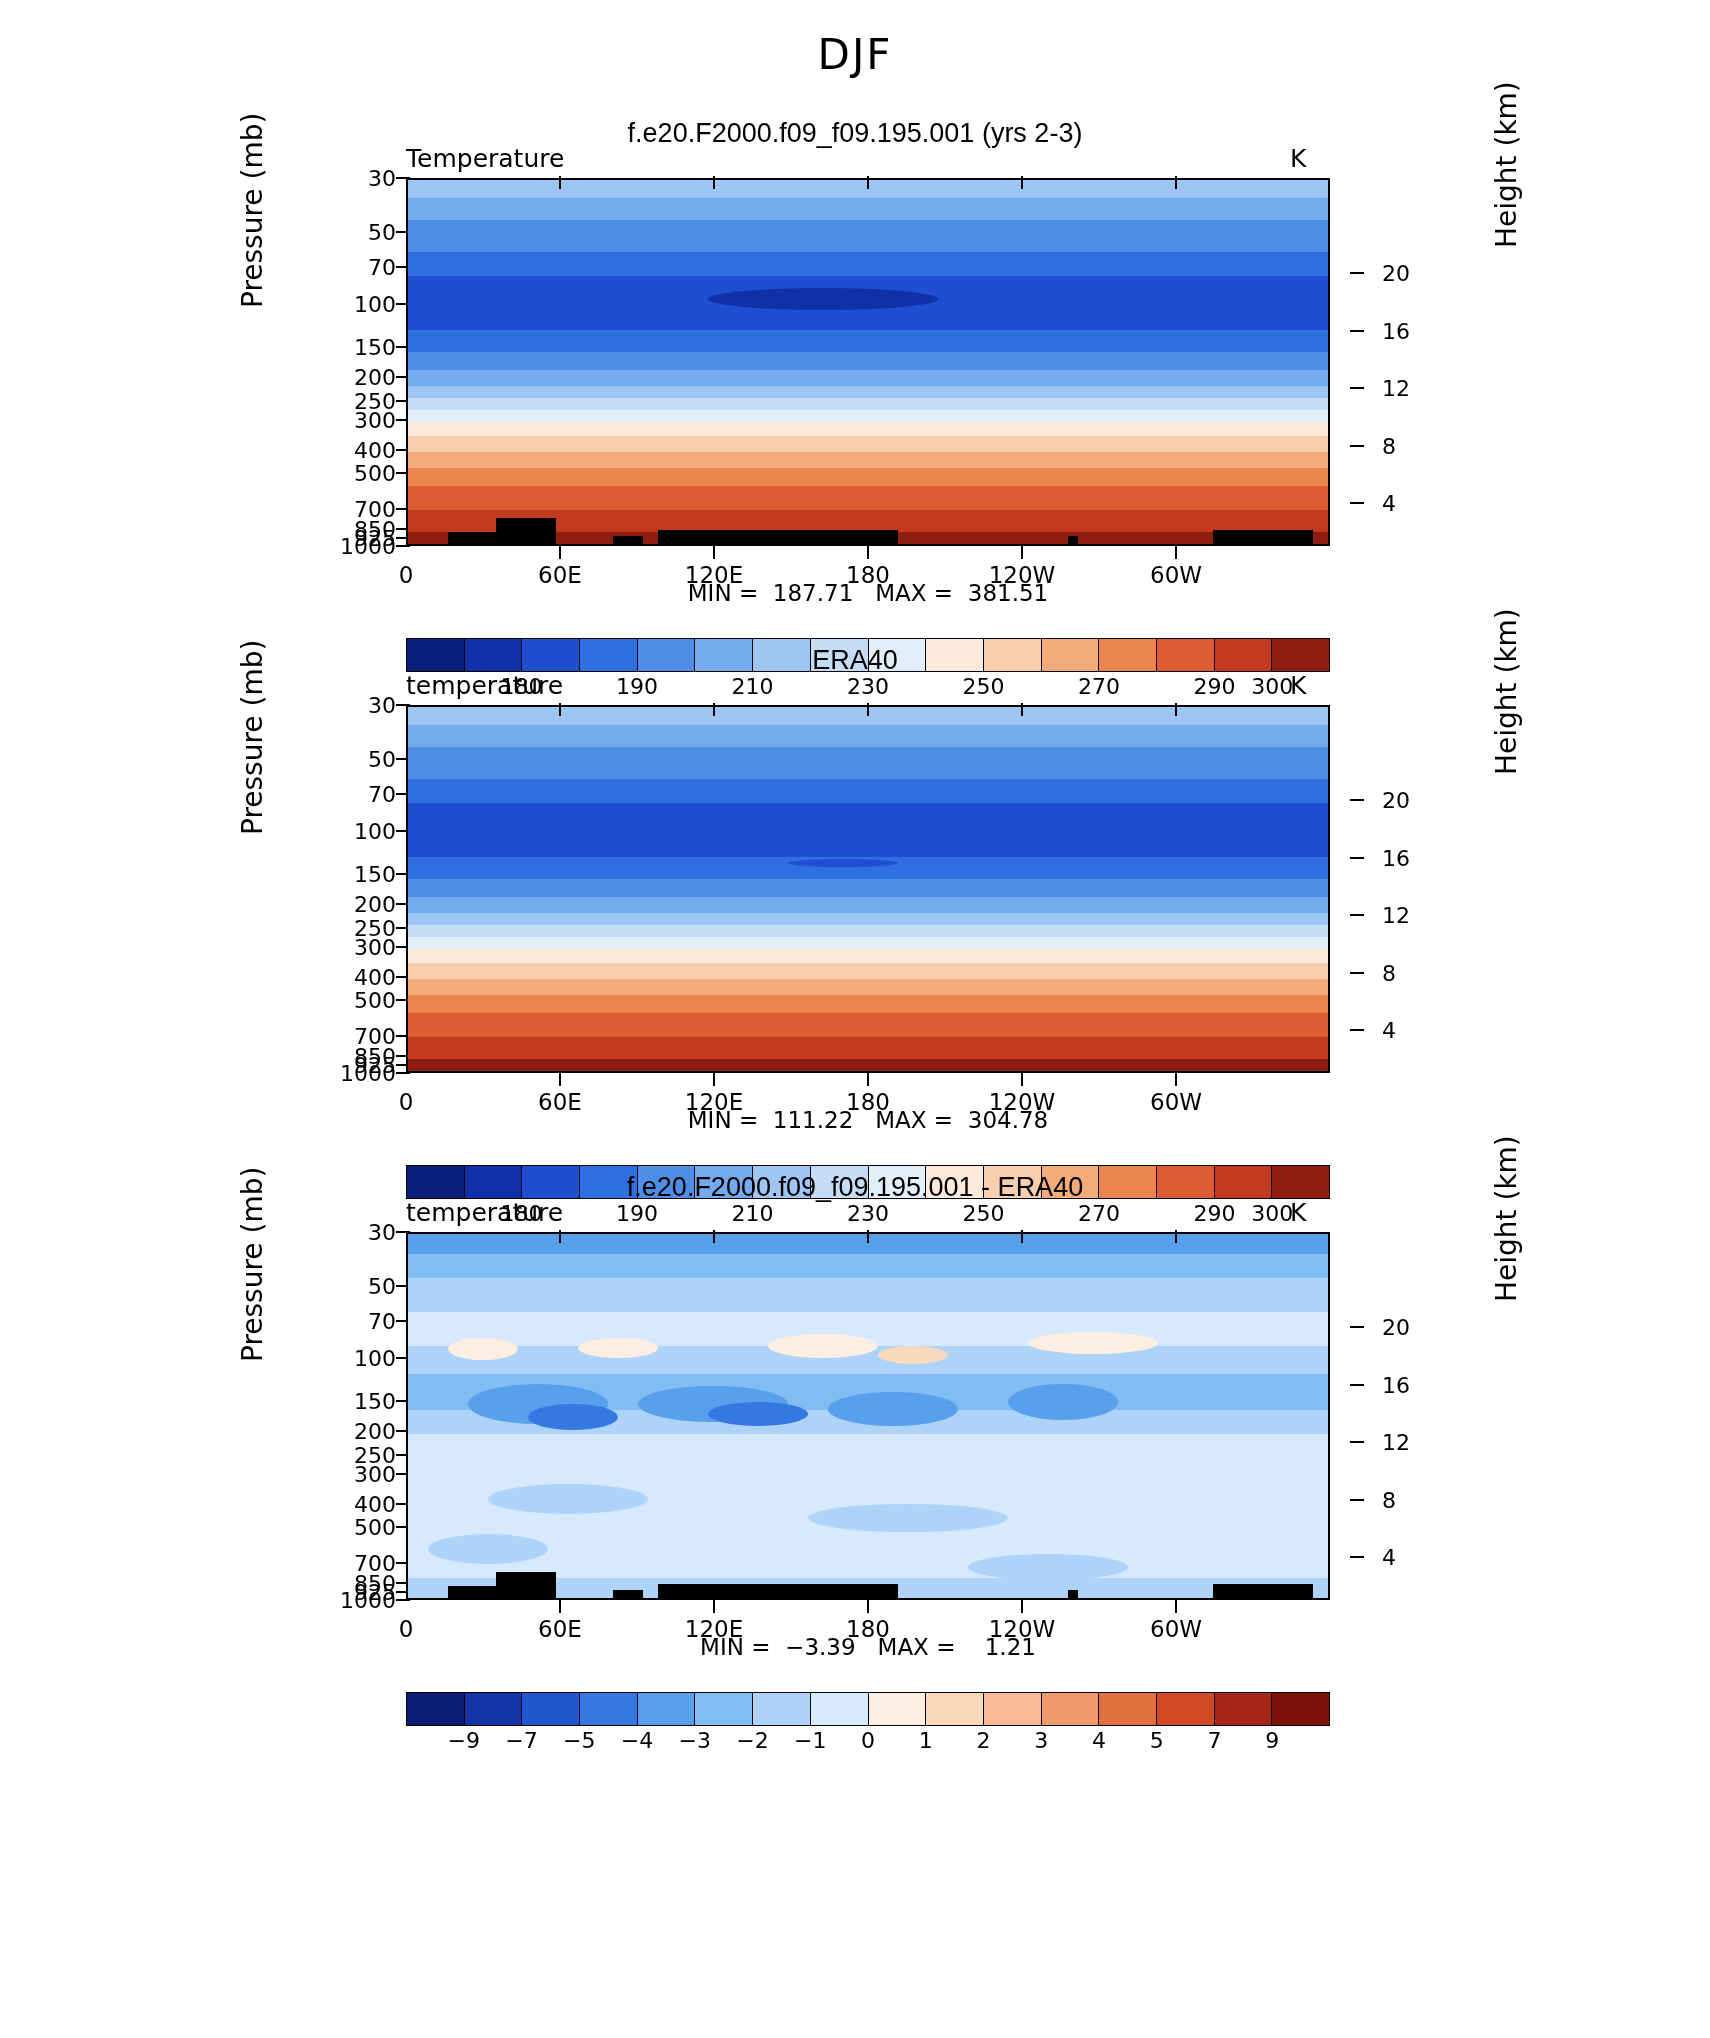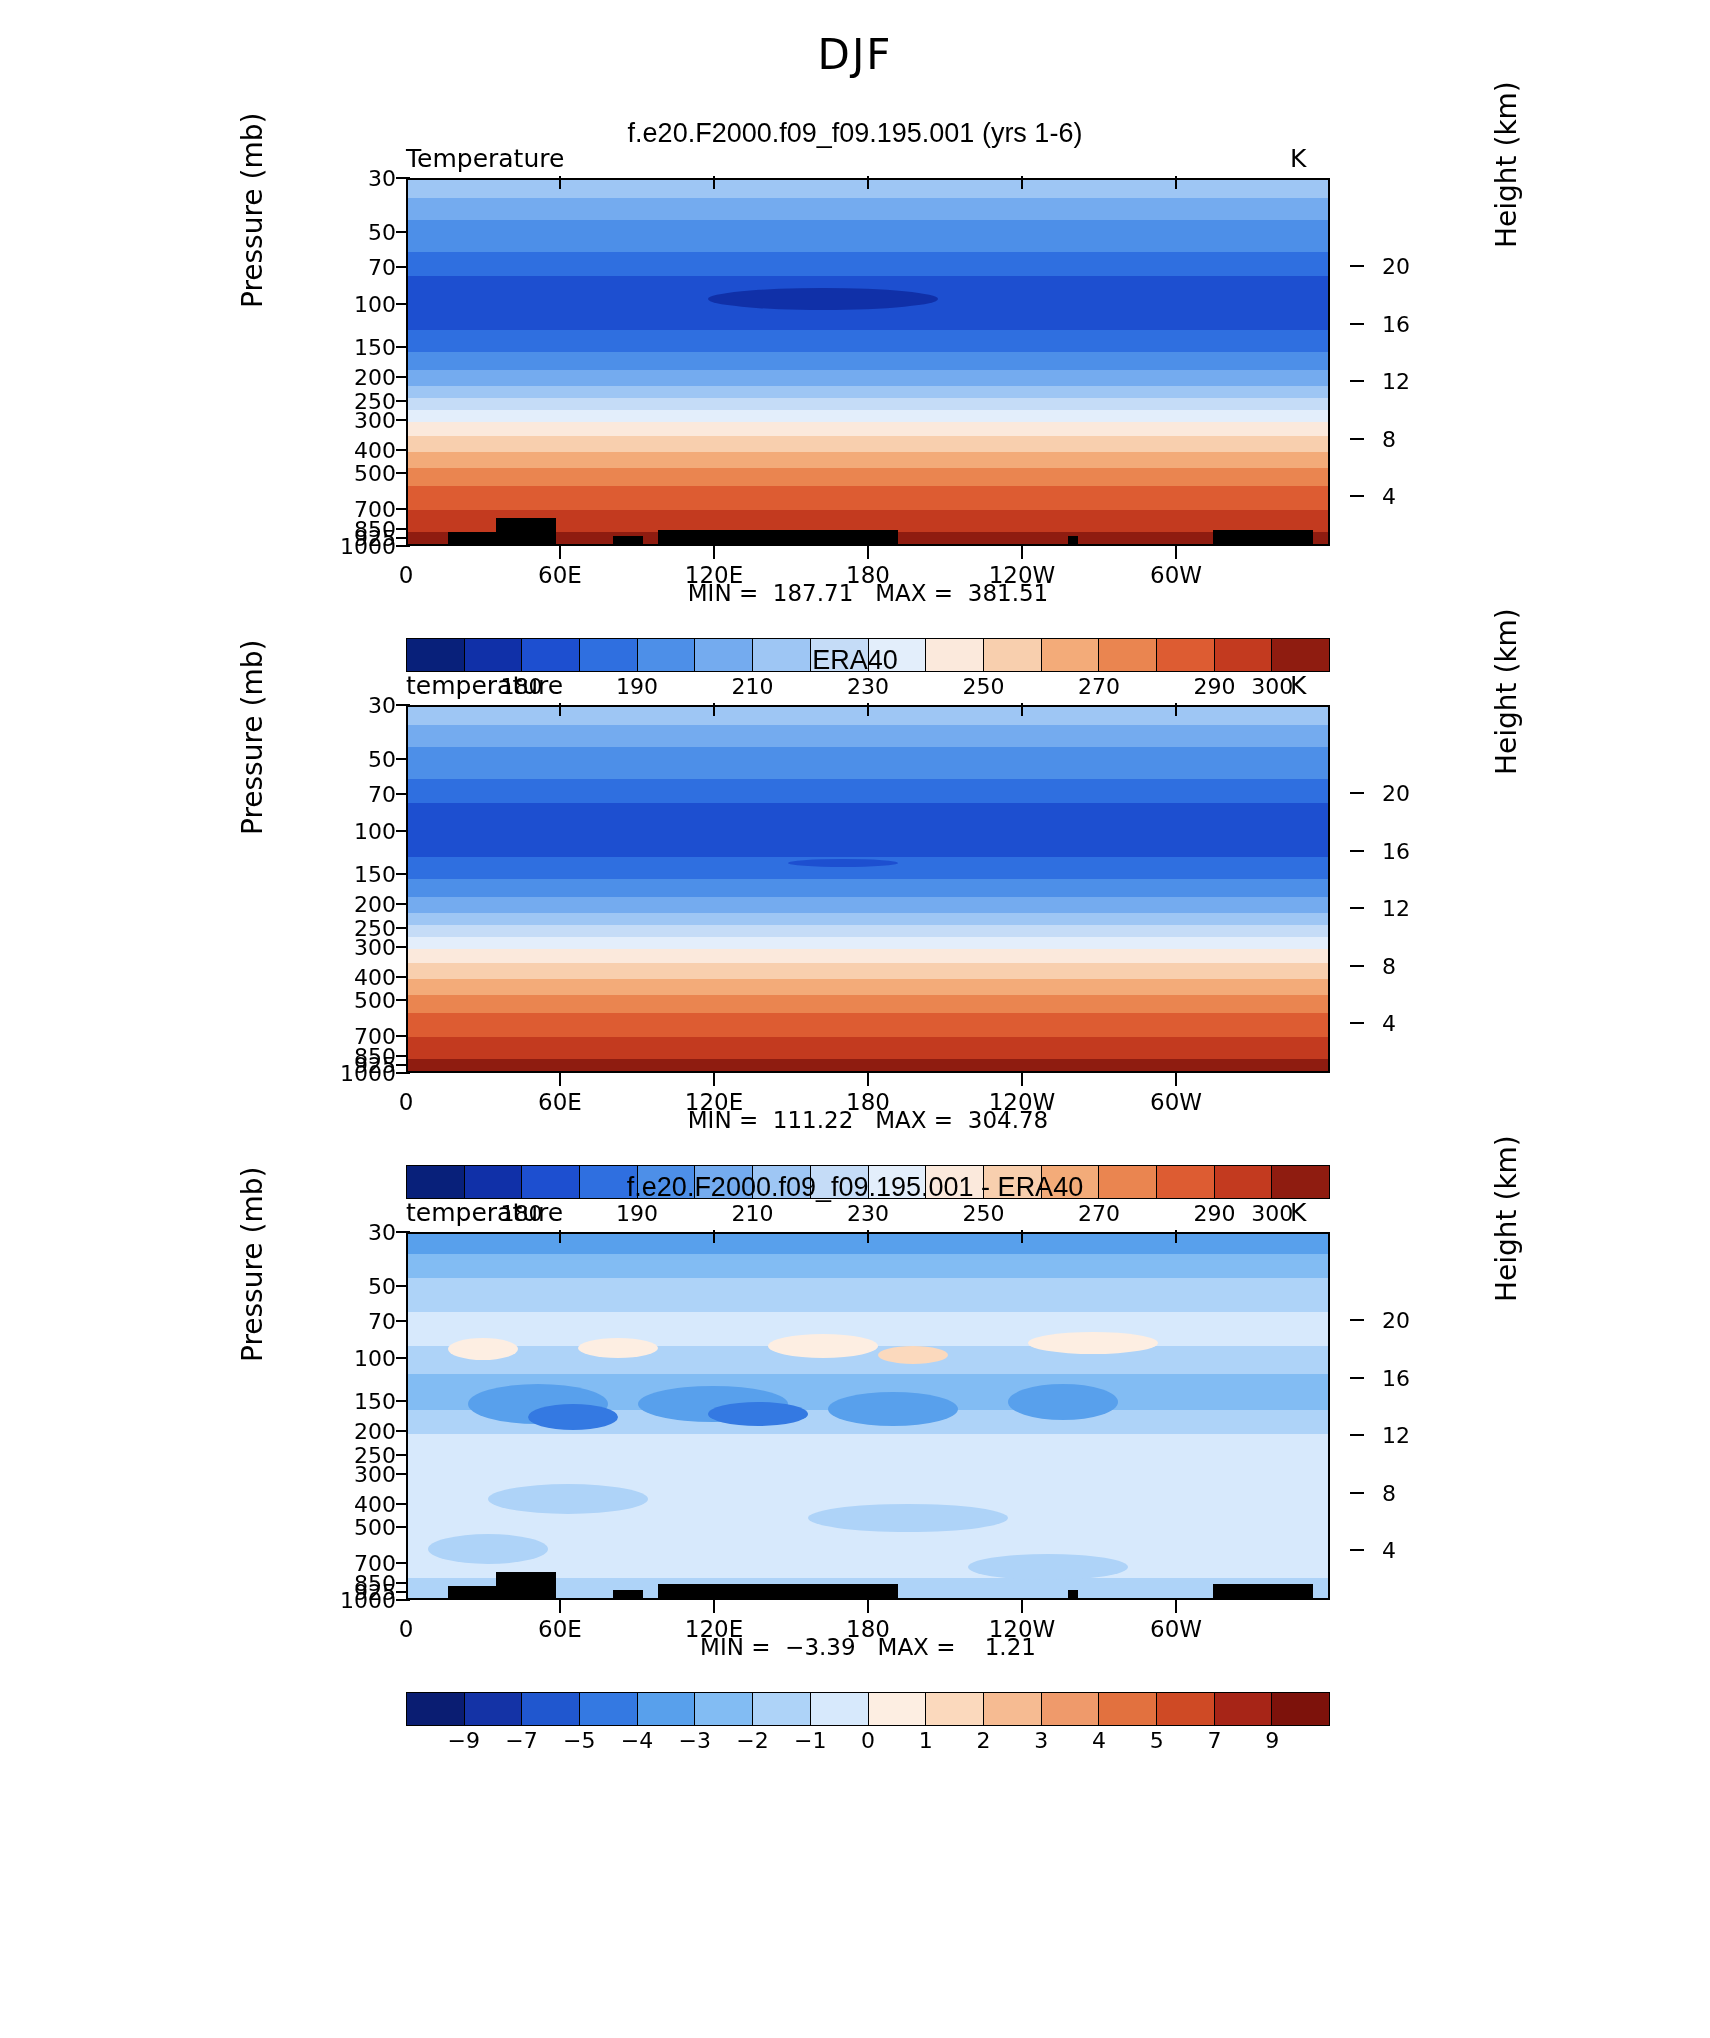--- a/index.html
+++ b/index.html
@@ -33,21 +33,21 @@
   }
   .ylabel-right{
     position:absolute;left:1490px;top:130px;font-size:28px;
     transform:rotate(-90deg);transform-origin:left top;white-space:nowrap;
     font-family:"DejaVu Sans",sans-serif;
   }
 
   .ytick-l{position:absolute;right:0;transform:translateY(-50%);font-size:22px;text-align:right;white-space:nowrap;}
   .ytickbox-l{position:absolute;left:300px;width:96px;top:60px;height:368px;}
   .ytick-r{position:absolute;left:0;transform:translateY(-50%);font-size:22px;white-space:nowrap;}
-  .ytickbox-r{position:absolute;left:1348px;width:110px;top:68px;height:368px;}
+  .ytickbox-r{position:absolute;left:1348px;width:110px;top:75px;height:368px;}
   .tickmark-l{position:absolute;left:-16px;width:14px;height:2px;background:#000;transform:translateY(-50%);}
   .tickmark-r{position:absolute;left:-16px;width:14px;height:2px;background:#000;transform:translateY(-50%);}
 
   .xticks{position:absolute;left:406px;top:428px;width:924px;height:46px;}
   .xtick{position:absolute;top:16px;transform:translateX(-50%);font-size:23px;white-space:nowrap;}
   .xtickmark{position:absolute;top:0;width:2px;height:13px;background:#000;}
   .topmark{position:absolute;top:-13px;width:2px;height:13px;background:#000;}
 
   .minmax{position:absolute;left:406px;top:462px;width:924px;text-align:center;font-size:23px;font-family:"DejaVu Sans",sans-serif;white-space:pre;}
 
@@ -60,21 +60,21 @@
   .cbar-label{position:absolute;transform:translateX(-50%);font-size:22px;}
 </style>
 </head>
 <body>
 
 <div class="page">
 
   <div class="big-title">DJF</div>
 
   <div class="panel" id="panel0" style="top:118px;">
-    <div class="panel-title">f.e20.F2000.f09_f09.195.001 (yrs 1-6)</div>
+    <div class="panel-title">f.e20.F2000.f09_f09.195.001 (yrs 2-3)</div>
     <div class="varname">Temperature</div>
     <div class="units">K</div>
     <div class="ylabel-left">Pressure  (mb)</div>
     <div class="ylabel-right">Height  (km)</div>
     <div class="ytickbox-l">
         <div class="ytick-l" style="top: 0px;">30</div>
         <div class="tickmark-l" style="top: 0px; left: 96px;"></div>
         <div class="ytick-l" style="top: 53.6092px;">50</div>
         <div class="tickmark-l" style="top: 53.6092px; left: 96px;"></div>
         <div class="ytick-l" style="top: 88.9207px;">70</div>

